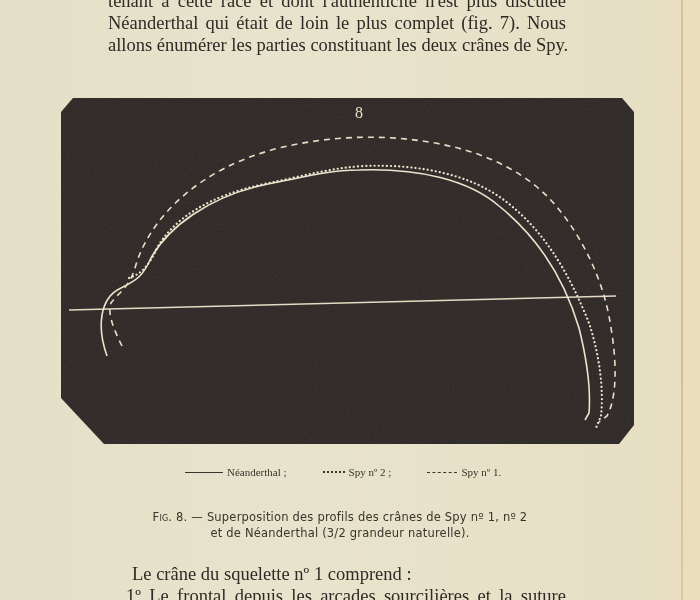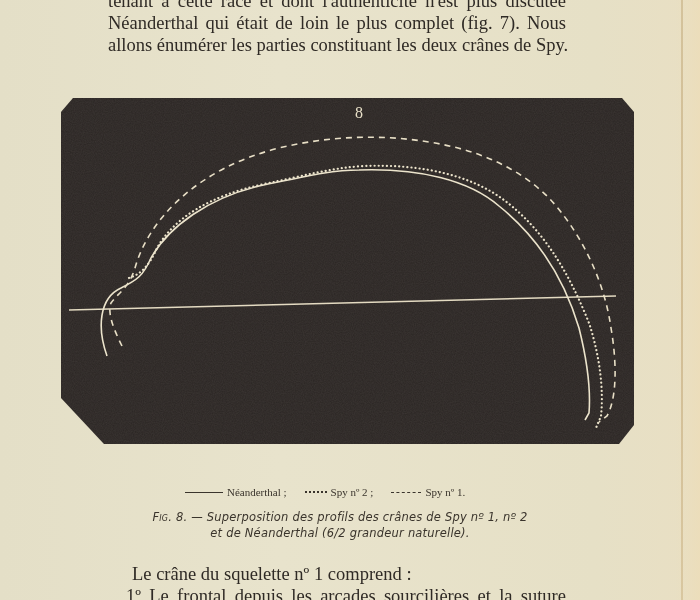--- a/index.html
+++ b/index.html
@@ -55,49 +55,48 @@
       position: absolute;
       left: 296px;
       top: 6px;
       font-family: "Liberation Serif", serif;
       font-size: 16px;
       color: #e8e0c8;
     }
 
     .legend {
       position: absolute;
-      top: 486px;
+      top: 466px;
       left: 185px;
       width: 330px;
       font-family: "Liberation Serif", "DejaVu Serif", serif;
       font-size: 11px;
       color: #3a342c;
       display: flex;
       align-items: center;
-      gap: 18px;
+      gap: 36px;
       white-space: nowrap;
     }
     .legend-item { display: flex; align-items: center; gap: 4px; }
     .legend-swatch { display: inline-block; width: 38px; height: 0; }
     .legend-swatch.solid { border-top: 1px solid #3a342c; }
     .legend-swatch.dotted { width: 22px; border-top: 2px dotted #3a342c; }
     .legend-swatch.dashed { width: 30px; border-top: 1px dashed #3a342c; }
 
     .caption {
       position: absolute;
       top: 509px;
       left: 130px;
       width: 420px;
       text-align: center;
       font-family: "DejaVu Sans", "Liberation Sans", sans-serif;
       font-size: 11.5px;
       line-height: 16px;
       color: #3a342c;
       letter-spacing: 0.2px;
-      font-style: italic;
     }
     .caption .fig-label { font-variant: small-caps; }
 
     .gutter-line {
       position: absolute;
       left: 681px;
       top: 0;
       width: 2px;
       height: 600px;
       background: linear-gradient(180deg, #cdb98f, #c9b184 50%, #d3bf95);
@@ -159,21 +158,21 @@
       <span>Spy nº 1.</span>
     </div>
   </div>
 
   <div class="caption">
     <div>
       <span class="fig-label">Fig. 8.</span>
       <span>—</span>
       <span>Superposition des profils des crânes de Spy nº 1, nº 2</span>
     </div>
-    <div>et de Néanderthal (6/2 grandeur naturelle).</div>
+    <div>et de Néanderthal (3/2 grandeur naturelle).</div>
   </div>
 
   <div class="body-text bottom-text">
     <span class="line first">Le crâne du squelette nº 1 comprend :</span>
     <span class="line second">1º Le frontal depuis les arcades sourcilières et la suture</span>
   </div>
 
   <div class="gutter-shade"></div>
   <div class="gutter-line"></div>
 </div>

